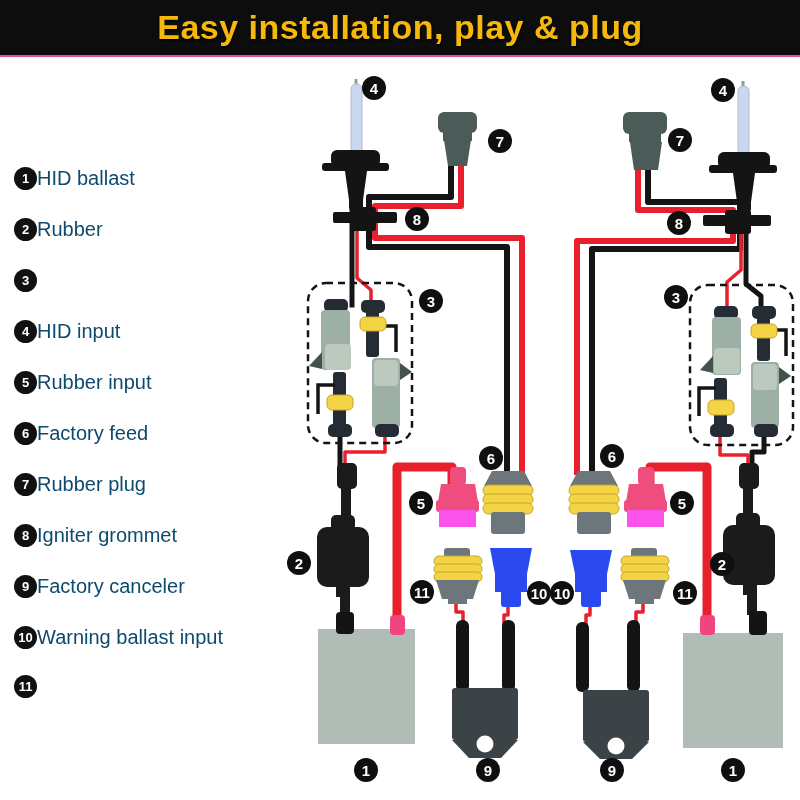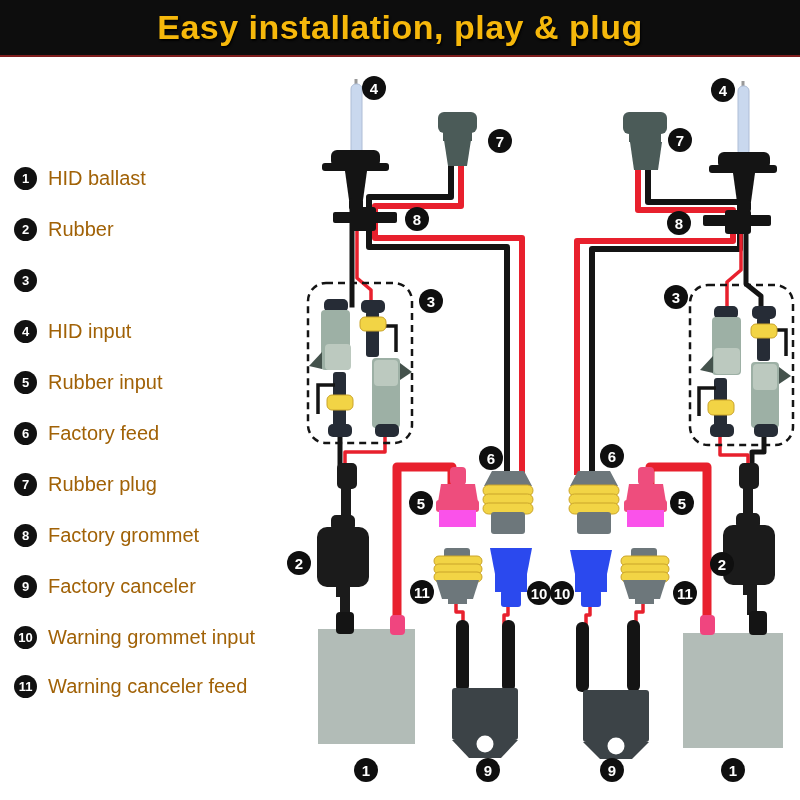--- a/index.html
+++ b/index.html
@@ -1,27 +1,27 @@
 <!DOCTYPE html>
 <html><head>
 <meta charset="utf-8">
 <style>
   html,body{margin:0;padding:0;background:#fff;}
   #stage{position:relative;width:800px;height:800px;background:#fff;overflow:hidden;
          font-family:"Liberation Sans",sans-serif;}
   .banner{position:absolute;left:0;top:0;width:800px;height:55px;background:#0d0d0d;
-          display:flex;align-items:center;justify-content:center;border-bottom:2px solid #7f1d1d;}
+          display:flex;align-items:center;justify-content:center;border-bottom:2px solid #ec4899;}
   .banner-title{color:#f6b80b;font-size:34px;font-weight:bold;letter-spacing:.5px;
                 text-shadow:1px 2px 2px rgba(0,0,0,.85);}
   .legend{position:absolute;left:0;top:0;width:290px;height:800px;}
   .legend-row{position:absolute;left:14px;display:flex;align-items:center;height:26px;}
   .lbadge{width:23px;height:23px;border-radius:50%;background:#111;color:#fff;
           display:flex;align-items:center;justify-content:center;
           font-size:13px;font-weight:bold;flex:0 0 23px;}
-  .legend-label{margin-left:11px;font-size:20px;color:#a16207;white-space:nowrap;}
+  .legend-label{font-size:20px;color:#0c4a6e;white-space:nowrap;}
   .dbadge{position:absolute;width:24px;height:24px;border-radius:50%;background:#0f0f0f;color:#fff;
           display:flex;align-items:center;justify-content:center;font-size:15px;font-weight:bold;z-index:5;}
   svg{position:absolute;left:0;top:0;}
 </style>
 </head>
 <body>
 
 <div id="stage">
 
   <div class="banner">
@@ -265,33 +265,32 @@
     <div class="legend-row" style="top:420px">
       <span class="lbadge">6</span>
       <span class="legend-label">Factory feed</span>
     </div>
     <div class="legend-row" style="top:471px">
       <span class="lbadge">7</span>
       <span class="legend-label">Rubber plug</span>
     </div>
     <div class="legend-row" style="top:522px">
       <span class="lbadge">8</span>
-      <span class="legend-label">Factory grommet</span>
+      <span class="legend-label">Igniter grommet</span>
     </div>
     <div class="legend-row" style="top:573px">
       <span class="lbadge">9</span>
       <span class="legend-label">Factory canceler</span>
     </div>
     <div class="legend-row" style="top:624px">
       <span class="lbadge">10</span>
-      <span class="legend-label">Warning grommet input</span>
+      <span class="legend-label">Warning ballast input</span>
     </div>
     <div class="legend-row" style="top:673px">
       <span class="lbadge">11</span>
-      <span class="legend-label">Warning canceler feed</span>
     </div>
   </div>
 
   <div class="dbadge" style="left:362px;top:76px">4</div>
   <div class="dbadge" style="left:488px;top:129px">7</div>
   <div class="dbadge" style="left:405px;top:207px">8</div>
   <div class="dbadge" style="left:419px;top:289px">3</div>
   <div class="dbadge" style="left:479px;top:446px">6</div>
   <div class="dbadge" style="left:409px;top:491px">5</div>
   <div class="dbadge" style="left:287px;top:551px">2</div>

